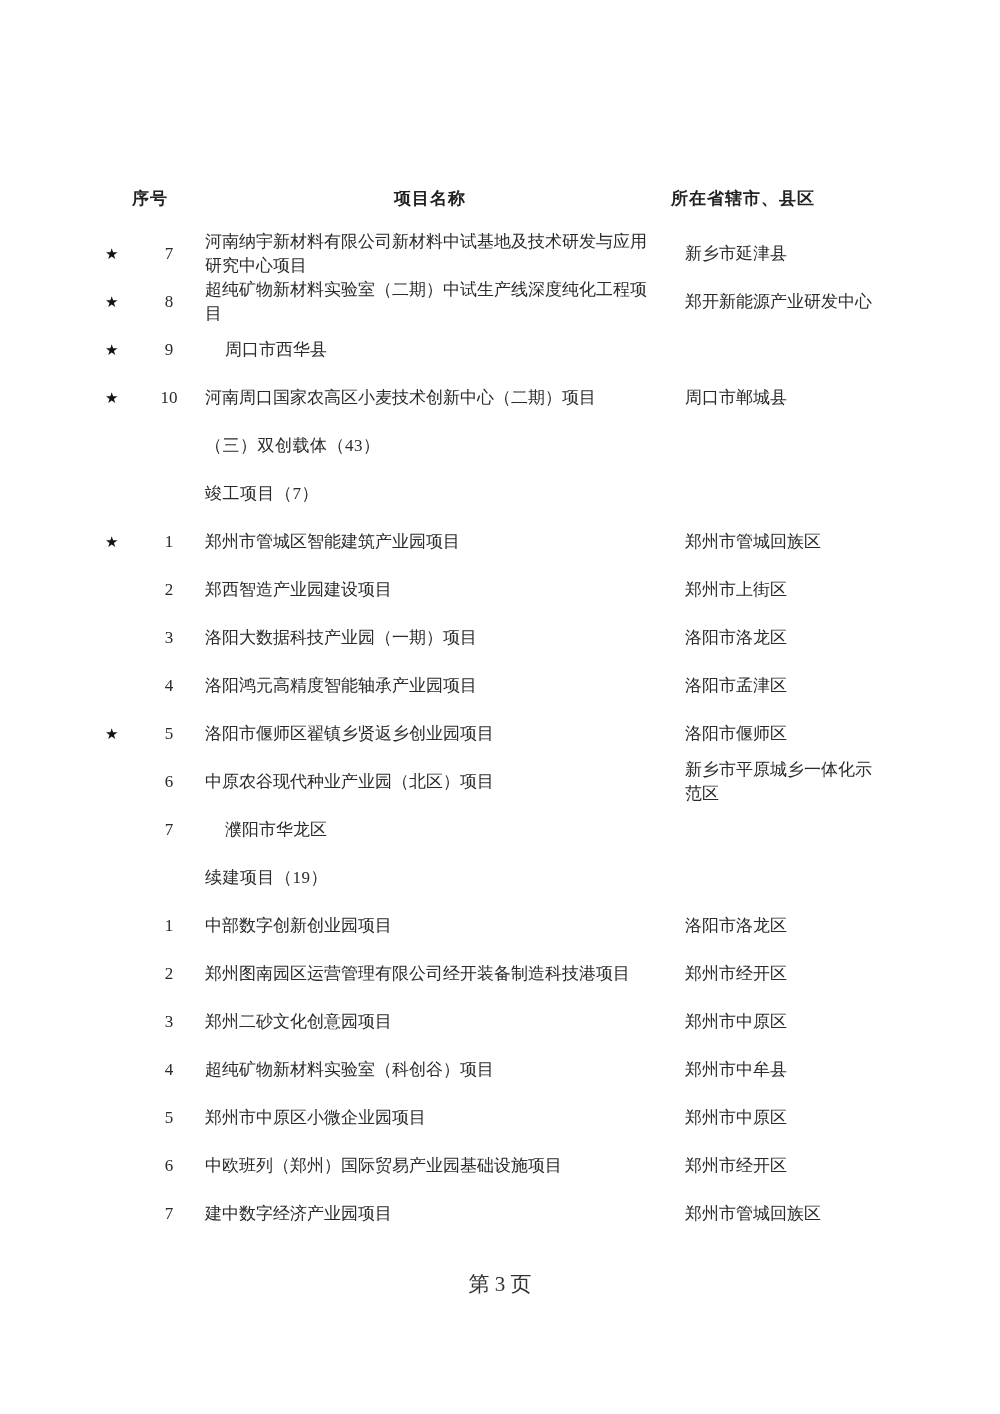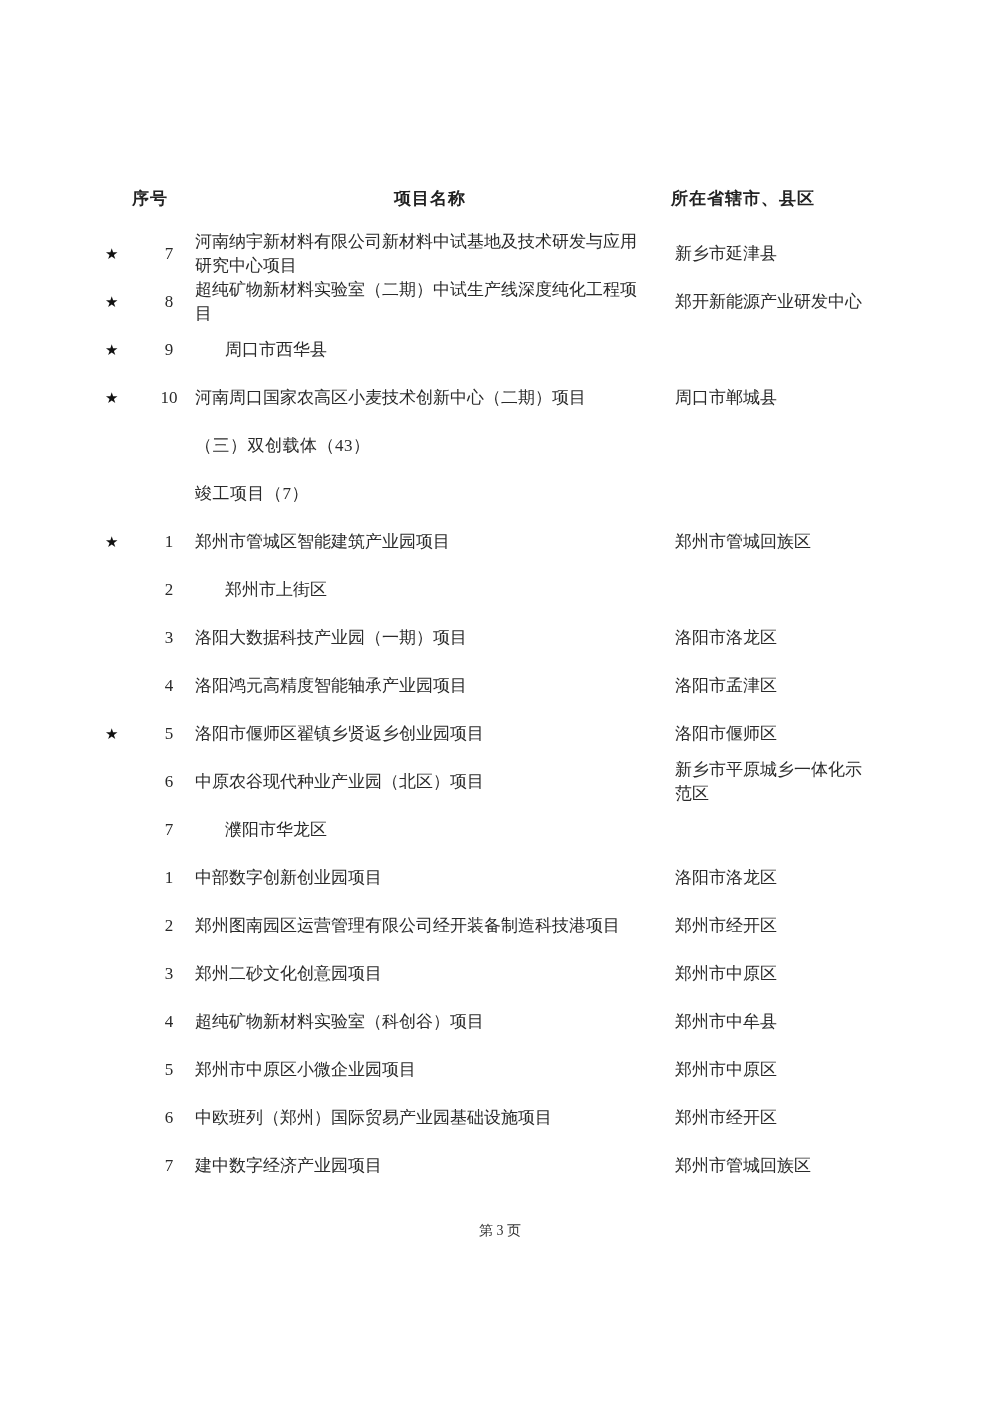--- a/index.html
+++ b/index.html
@@ -66,36 +66,37 @@
     font-family: "DejaVu Sans", sans-serif;
   }
   .col-num {
     width: 52px;
     flex: none;
     text-align: center;
   }
   .col-name {
     width: 450px;
     flex: none;
+    margin-left: 10px;
     line-height: 24px;
   }
   .col-loc {
     width: 195px;
     flex: none;
     margin-left: 30px;
     line-height: 24px;
   }
   .section-row .col-name {
     letter-spacing: 0.5px;
   }
   
   .footer {
     margin-top: 32px;
     text-align: center;
-    font-size: 14px;
+    font-size: 21px;
     color: #333333;
   }
 </style>
 </head>
 <body>
 
 <div class="page">
 
   <div class="thead">
     <span class="h-index">序号</span>
@@ -147,20 +148,21 @@
   <div class="row">
     <span class="col-star">★</span>
     <span class="col-num">1</span>
     <span class="col-name">郑州市管城区智能建筑产业园项目</span>
     <span class="col-loc">郑州市管城回族区</span>
   </div>
 
   <div class="row">
     <span class="col-star"></span>
     <span class="col-num">2</span>
+    <span class="col-name">郑西智造产业园建设项目</span>
     <span class="col-loc">郑州市上街区</span>
   </div>
 
   <div class="row">
     <span class="col-star"></span>
     <span class="col-num">3</span>
     <span class="col-name">洛阳大数据科技产业园（一期）项目</span>
     <span class="col-loc">洛阳市洛龙区</span>
   </div>
 
@@ -184,20 +186,26 @@
     <span class="col-name">中原农谷现代种业产业园（北区）项目</span>
     <span class="col-loc">新乡市平原城乡一体化示范区</span>
   </div>
 
   <div class="row">
     <span class="col-star"></span>
     <span class="col-num">7</span>
     <span class="col-loc">濮阳市华龙区</span>
   </div>
 
+  <div class="row section-row">
+    <span class="col-star"></span>
+    <span class="col-num"></span>
+    <span class="col-name">续建项目（19）</span>
+    <span class="col-loc"></span>
+  </div>
 
   <div class="row">
     <span class="col-star"></span>
     <span class="col-num">1</span>
     <span class="col-name">中部数字创新创业园项目</span>
     <span class="col-loc">洛阳市洛龙区</span>
   </div>
 
   <div class="row">
     <span class="col-star"></span>

